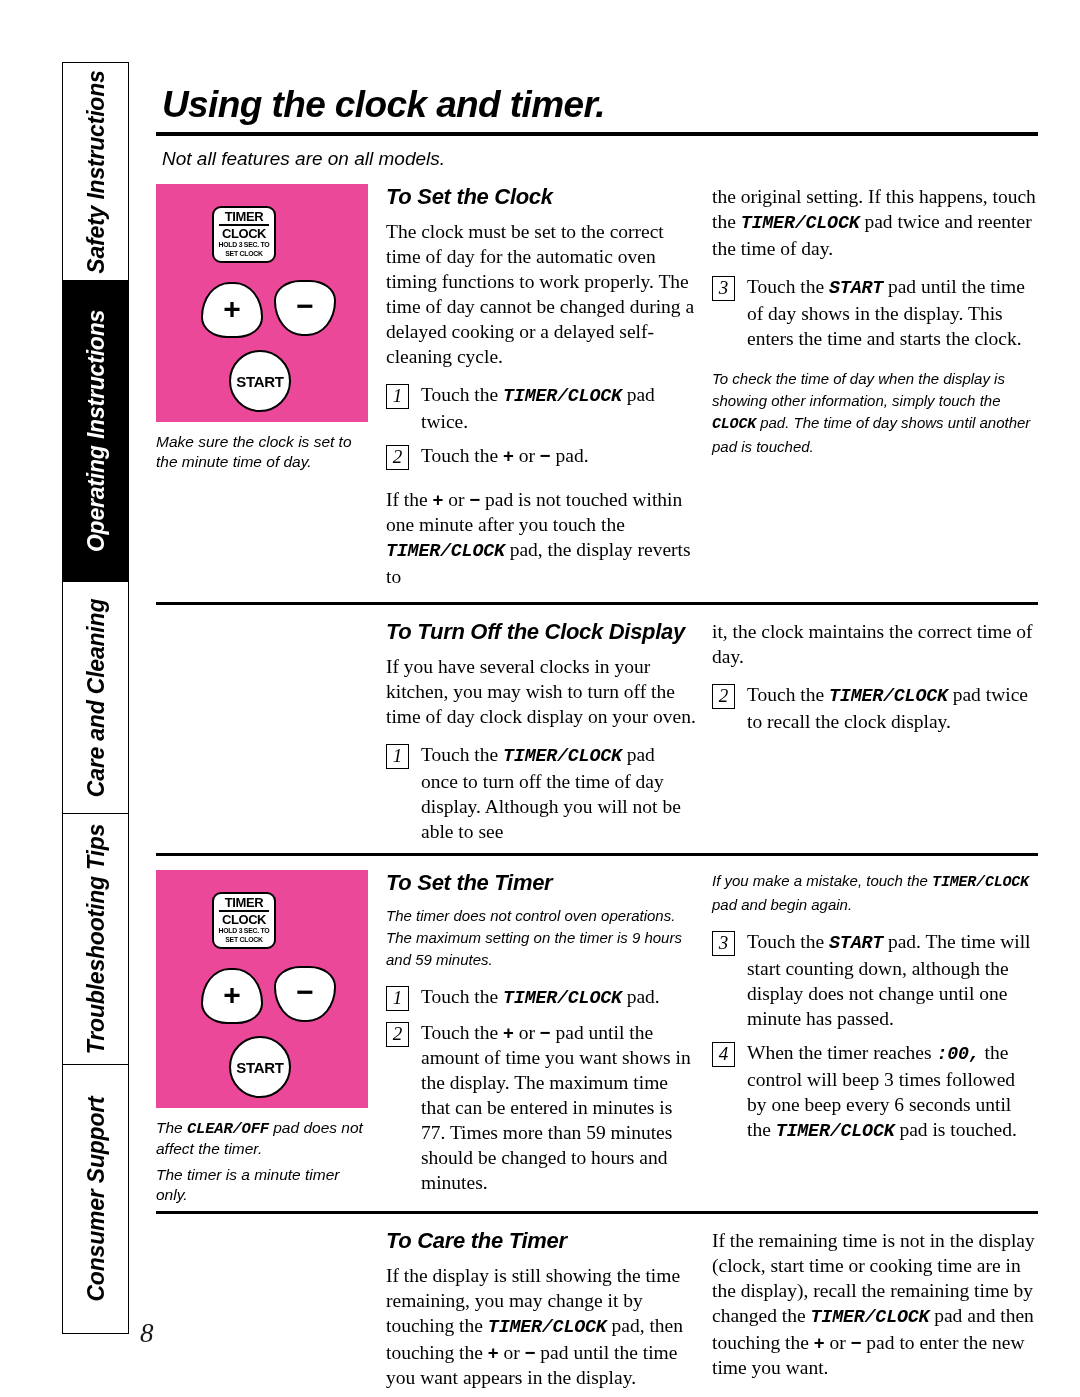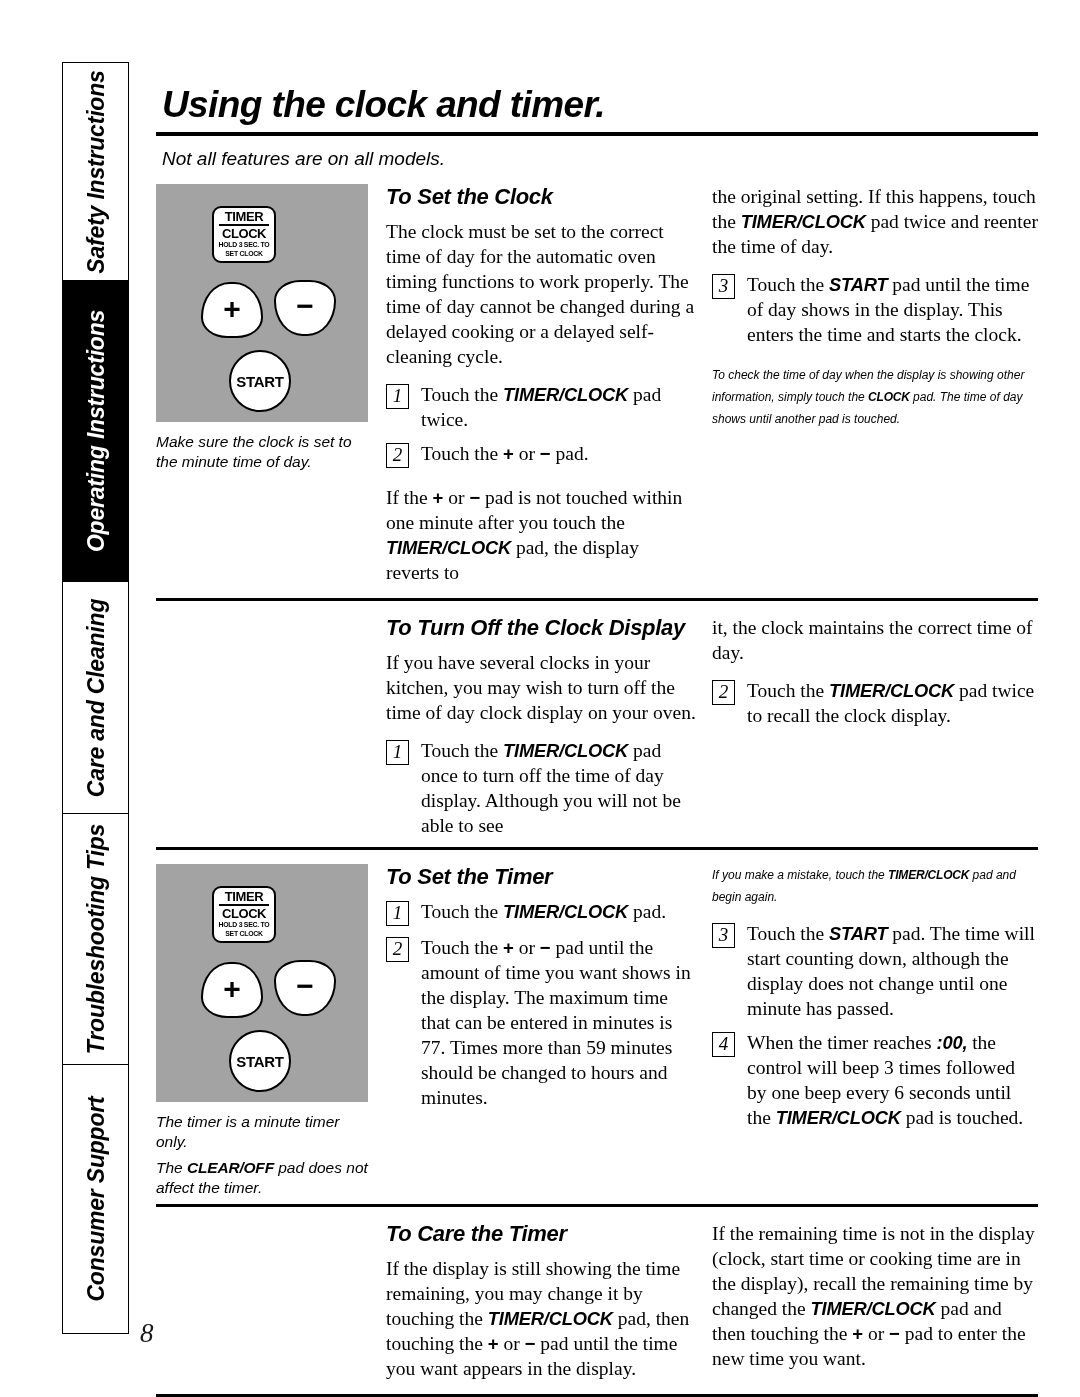--- a/index.html
+++ b/index.html
@@ -117,26 +117,26 @@
 
   p.body {
     font-family: "Liberation Serif", "DejaVu Serif", serif;
     font-size: 19.5px;
     line-height: 25px;
     margin: 0 0 13px 0;
   }
   p.note {
     font-family: "Liberation Sans", "DejaVu Sans", sans-serif;
     font-style: italic;
-    font-size: 12px;
+    font-size: 15px;
     line-height: 22px;
     margin: 0 0 13px 0;
   }
   .pad {
-    font-family: Liberation Sans, sans-serif;
+    font-family: Liberation Mono, monospace;
     font-weight: bold;
     font-style: italic;
     font-size: 0.94em;
     letter-spacing: -0.2px;
   }
   p.note .pad { font-size: 1em; }
   .sym {
     font-family: "Liberation Sans", "DejaVu Sans", sans-serif;
     font-weight: bold;
     font-size: 0.95em;
@@ -166,21 +166,21 @@
     font-family: "Liberation Serif", "DejaVu Serif", serif;
     font-size: 19.5px;
     line-height: 25px;
   }
   .spacer-sm { height: 8px; }
 
   
   .figure-box {
     width: 212px;
     height: 238px;
-    background: #a3a3a3;
+    background: #ec4899;
     position: relative;
   }
   .fig-caption {
     font-family: "Liberation Sans", "DejaVu Sans", sans-serif;
     font-style: italic;
     font-size: 15.5px;
     line-height: 20px;
     margin-top: 10px;
     width: 212px;
   }
@@ -407,27 +407,28 @@
           <span class="glyph">+</span>
         </div>
         <div class="key-tri key-minus">
           <span class="glyph">−</span>
         </div>
         <div class="key-start">
           <span class="glyph">START</span>
         </div>
       </div>
       <div class="fig-caption">
+        <p><span>The </span><span class="pad">CLEAR/OFF</span><span> pad does not affect the timer.</span></p>
         <p>The timer is a minute timer only.</p>
-        <p><span>The </span><span class="pad">CLEAR/OFF</span><span> pad does not affect the timer.</span></p>
       </div>
     </div>
 
     <div class="col-text">
       <div class="sect-head">To Set the Timer</div>
+      <p class="note">The timer does not control oven operations. The maximum setting on the timer is 9 hours and 59 minutes.</p>
 
       <div class="step">
         <div class="step-num">1</div>
         <div class="step-text"><span>Touch the </span><span class="pad">TIMER/CLOCK</span><span> pad.</span></div>
       </div>
 
       <div class="step">
         <div class="step-num">2</div>
         <div class="step-text"><span>Touch the </span><span class="sym">+</span><span> or </span><span class="sym">−</span><span> pad until the amount of time you want shows in the display. The maximum time that can be entered in minutes is 77. Times more than 59 minutes should be changed to hours and minutes.</span></div>
       </div>

